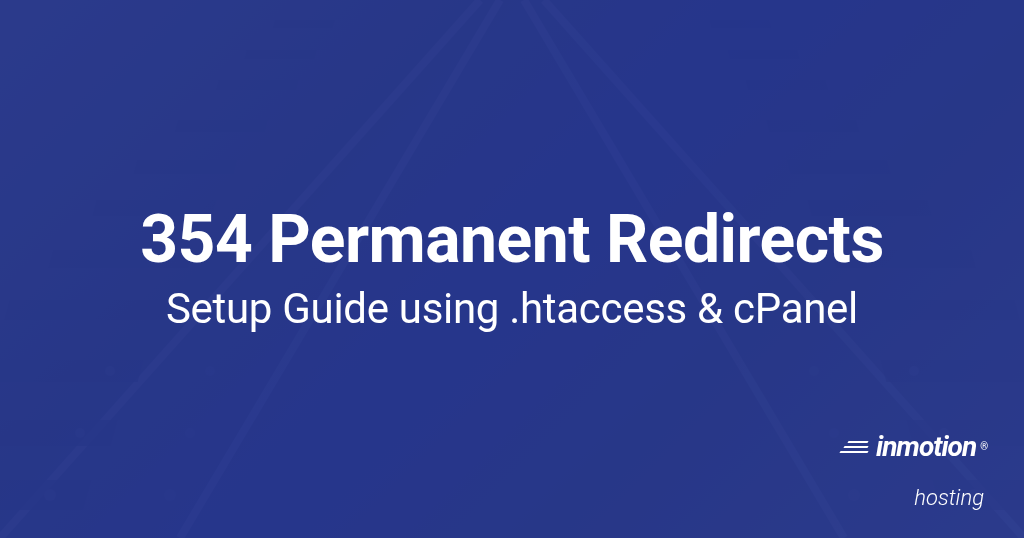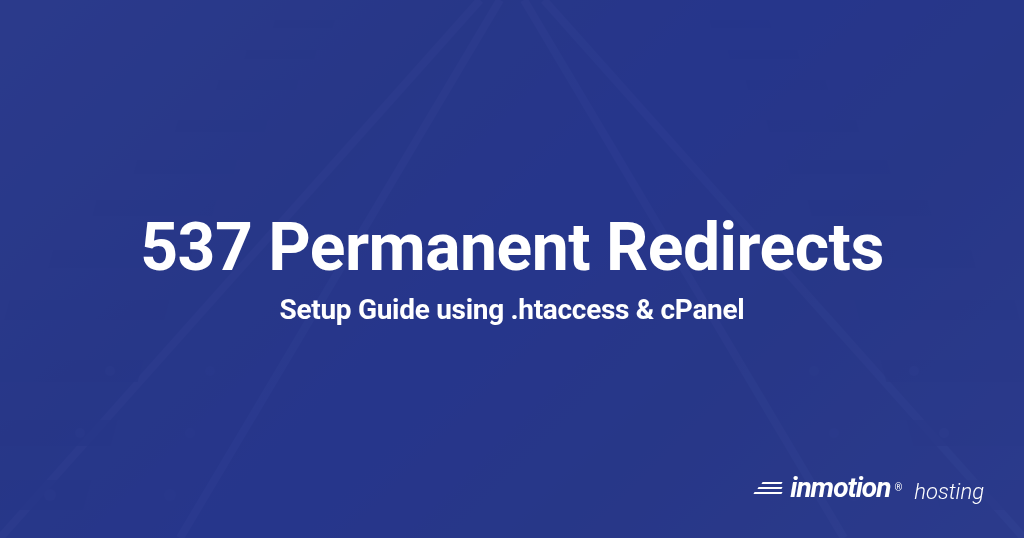--- a/index.html
+++ b/index.html
@@ -55,35 +55,36 @@
     
     .heading {
       font-size: 66px;
       font-weight: 700;
       letter-spacing: -0.5px;
       line-height: 1.1;
       margin-bottom: 8px;
     }
     
     .subheading {
-      font-size: 28px;
-      font-weight: 700;
+      font-size: 42px;
+      font-weight: 400;
       letter-spacing: -0.3px;
       line-height: 1.2;
     }
     
     .logo {
       position: absolute;
-      bottom: 34px;
+      bottom: 28px;
       right: 36px;
       z-index: 2;
       display: flex;
-      flex-direction: row;
+      flex-direction: column;
       align-items: flex-end;
       color: #ffffff;
+      gap: 28px;
     }
     
     .logo-top {
       display: flex;
       align-items: center;
       gap: 2px;
     }
     
     .logo-lines {
       display: flex;
@@ -187,21 +188,21 @@
         <circle cx="944" cy="433" r="5"></circle>
         <circle cx="814" cy="371" r="5"></circle>
         <circle cx="914" cy="371" r="5"></circle>
       </g>
     </svg>
   </div>
 
   <div class="overlay"></div>
 
   <div class="content">
-    <h1 class="heading">537 Permanent Redirects</h1>
+    <h1 class="heading">354 Permanent Redirects</h1>
     <h2 class="subheading">Setup Guide using .htaccess &amp; cPanel</h2>
   </div>
 
   <div class="logo">
     <div class="logo-top">
       <div class="logo-lines">
         <span></span>
         <span></span>
         <span></span>
       </div>

